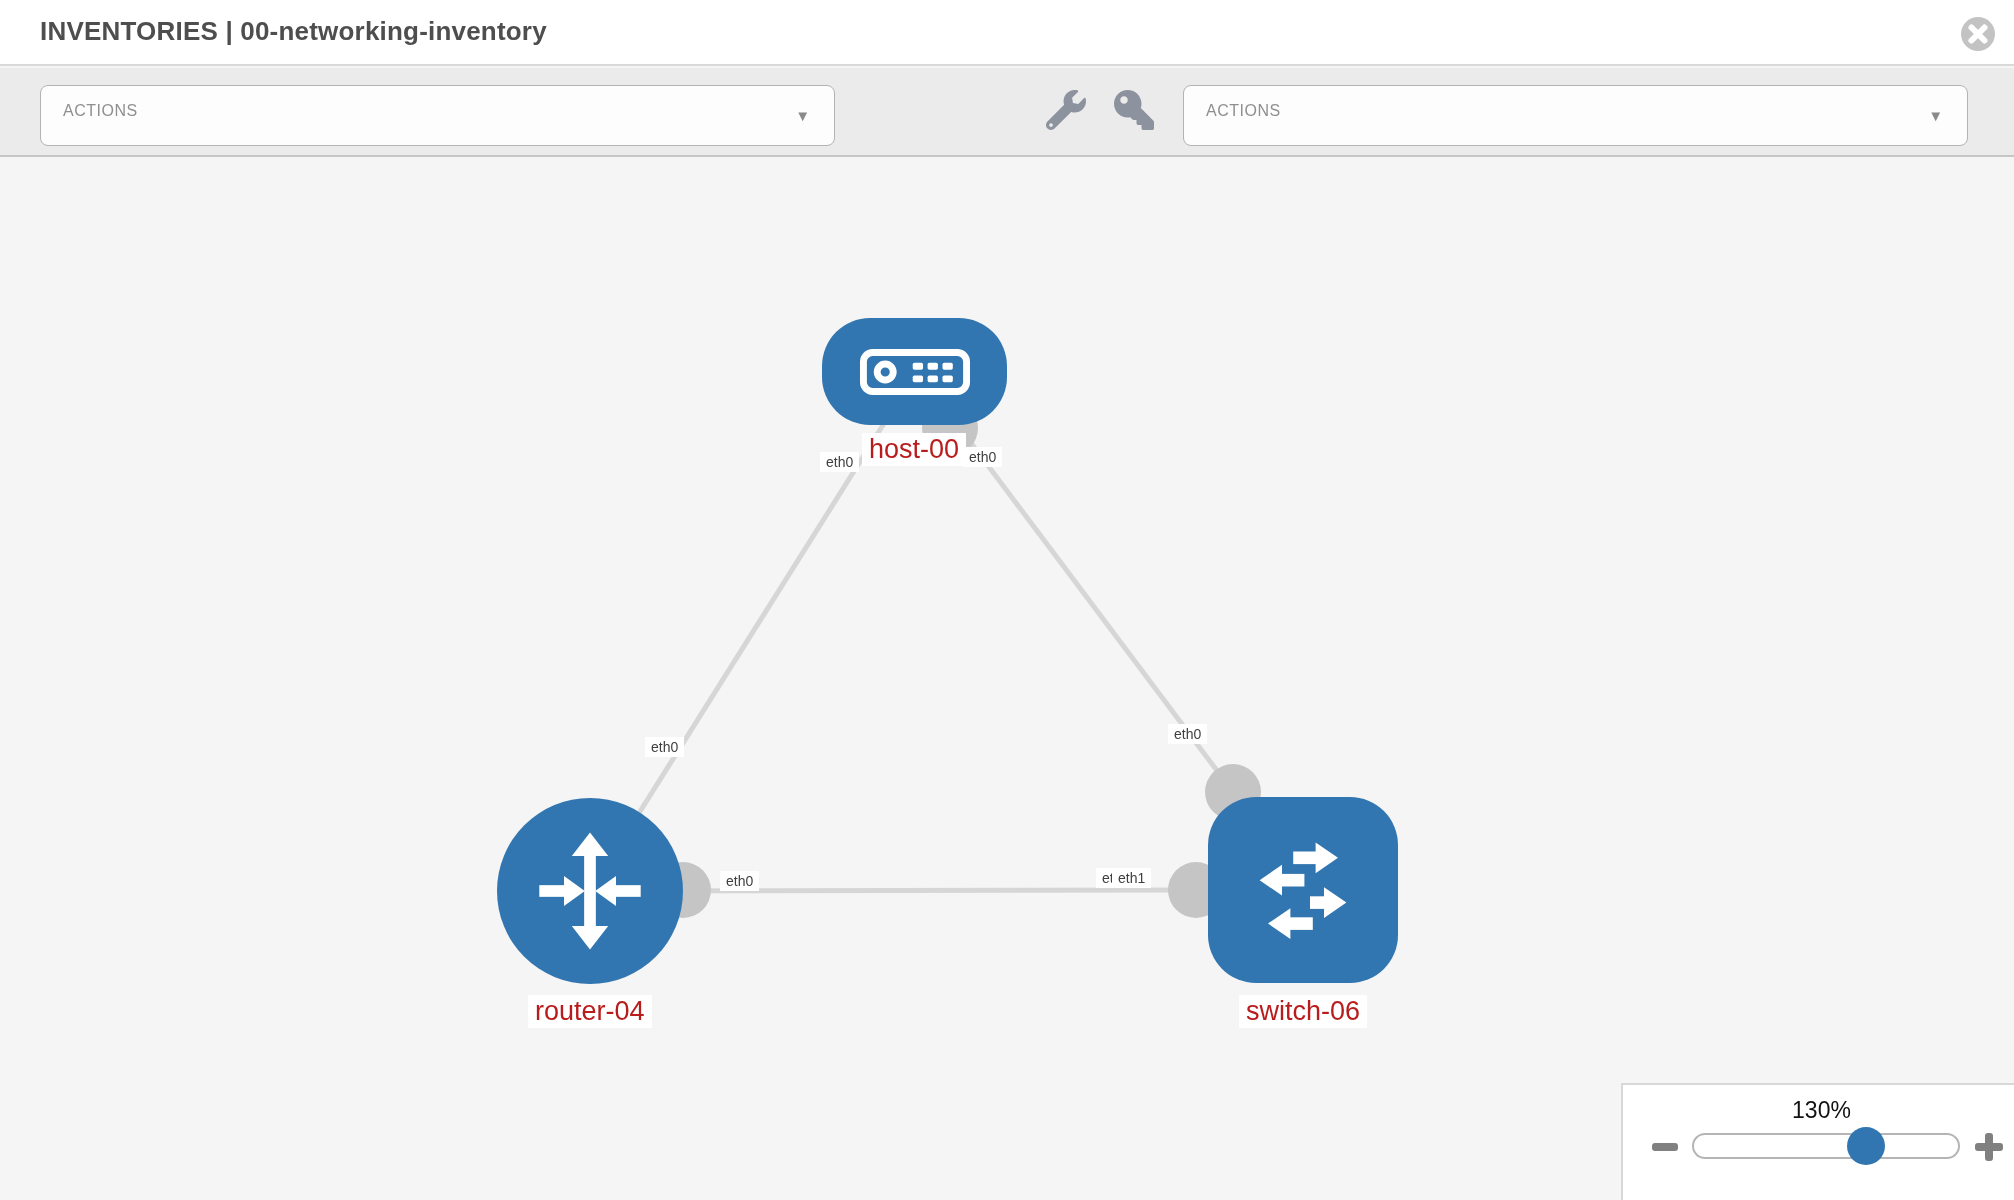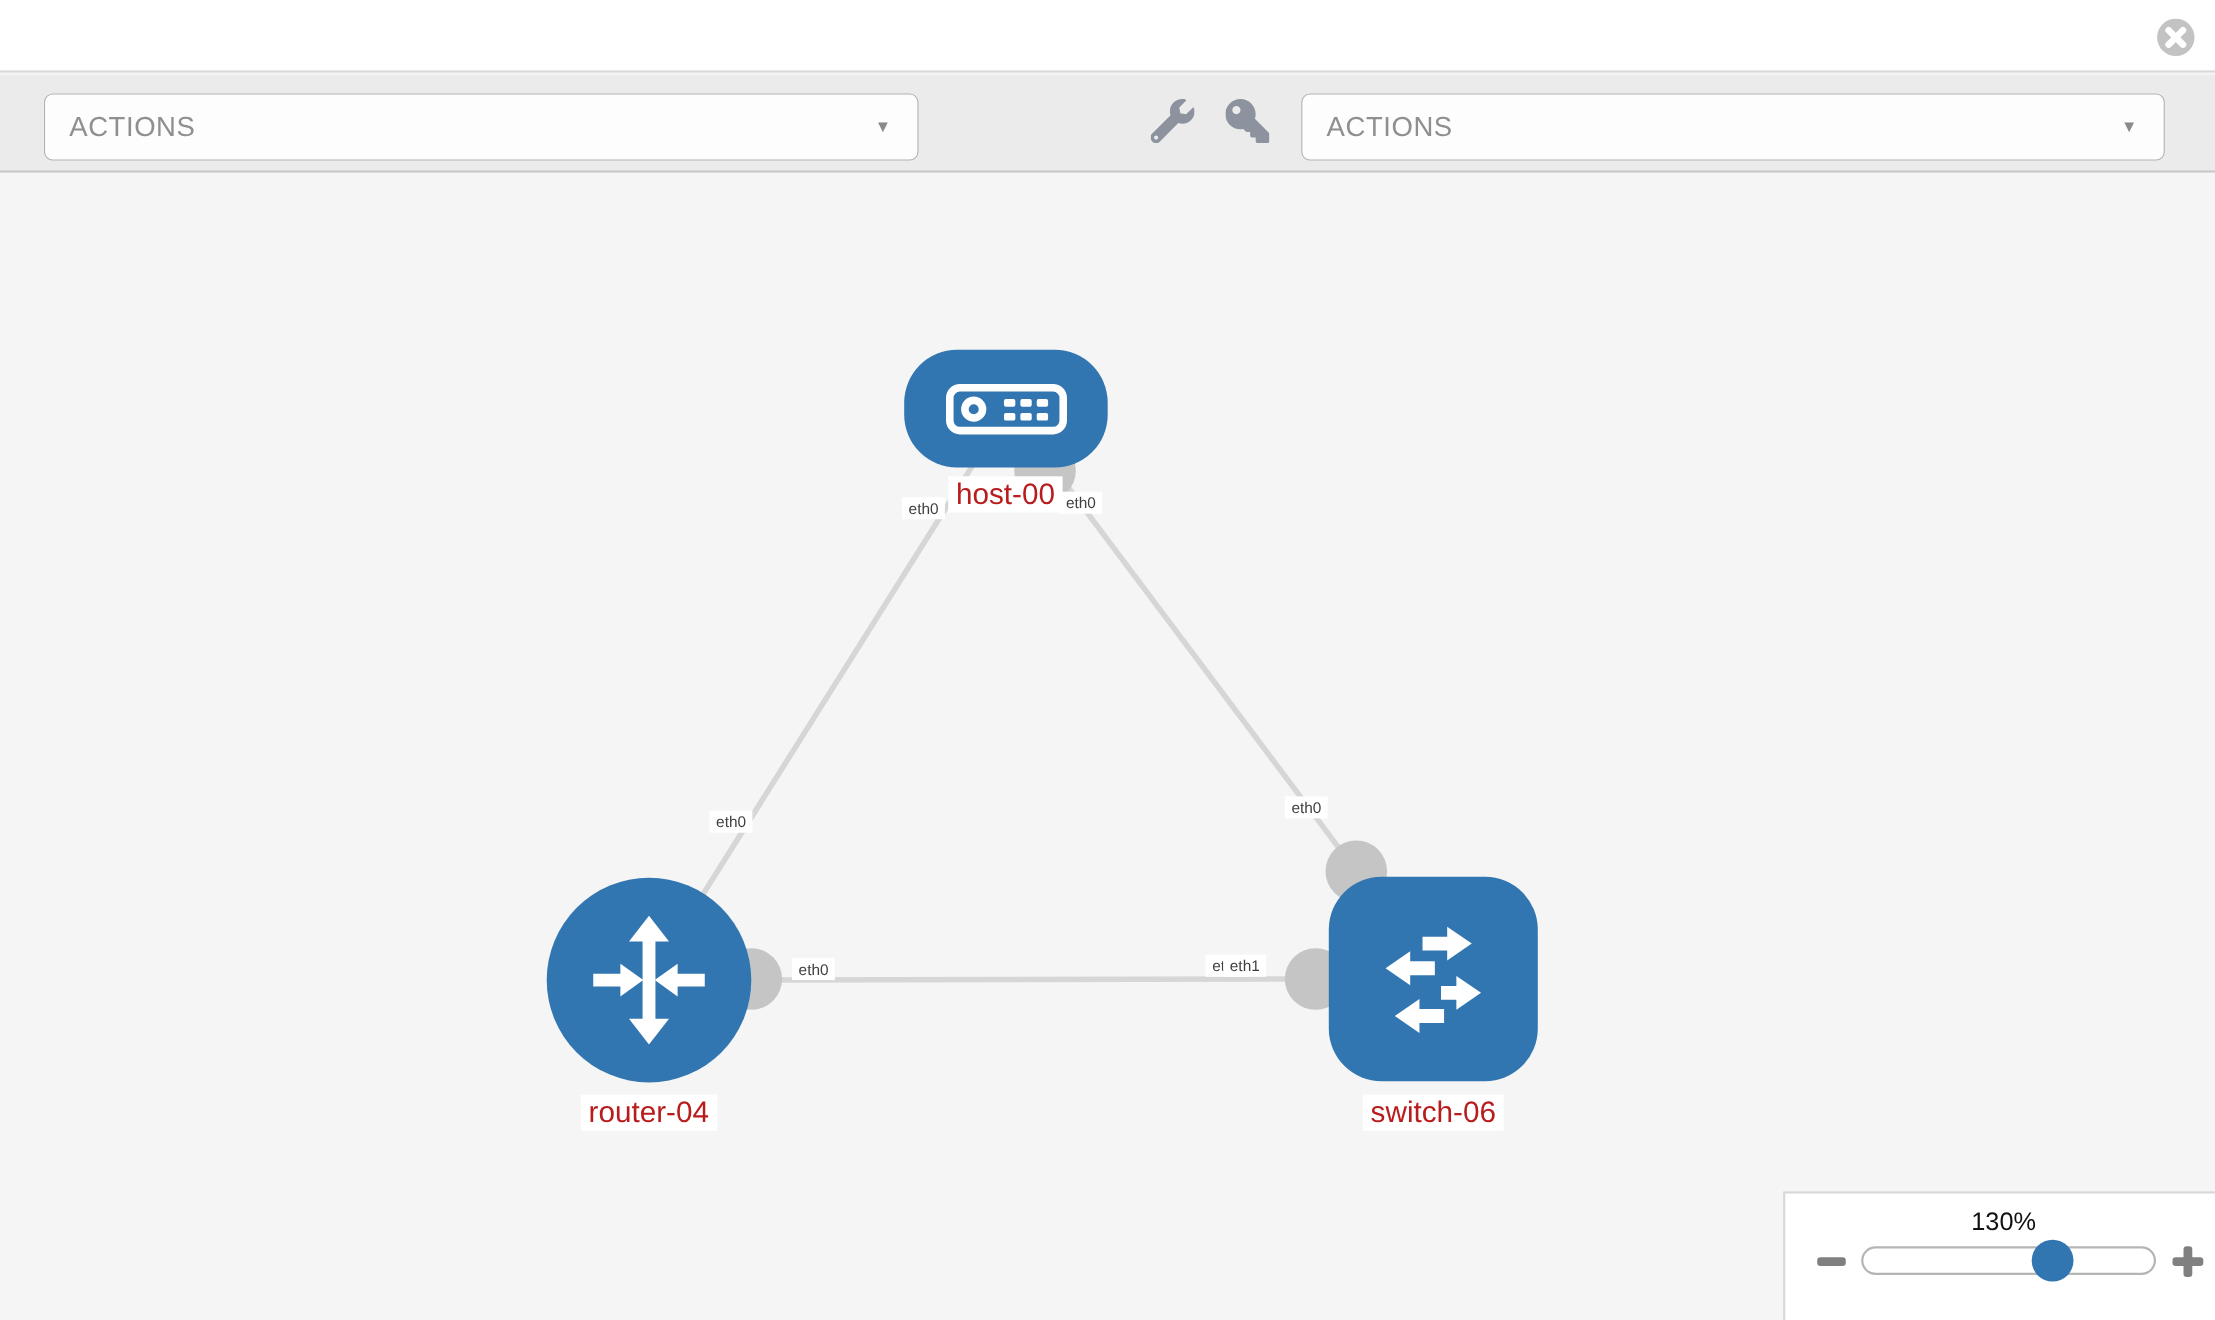--- a/index.html
+++ b/index.html
@@ -9,21 +9,21 @@
   
   .header { position:absolute; left:0; top:0; width:2014px; height:66px; background:#ffffff; border-bottom:2px solid #d9d9d9; }
   .header-title { position:absolute; left:40px; top:16px; font-size:26px; font-weight:bold; color:#4e4e4e; letter-spacing:0.2px; }
   .close-btn { position:absolute; right:18px; top:16px; width:36px; height:36px; cursor:pointer; }
 
   
   .toolbar { position:absolute; left:0; top:68px; width:2014px; height:89px; background:#ebebeb; border-bottom:2px solid #c6c6c6; }
   .dd { position:absolute; top:17px; height:61px; background:#fdfdfd; border:1px solid #b3b3b3; border-radius:8px; cursor:pointer; }
   .dd-actions { left:40px;  width:795px; }
   .dd-search  { left:1183px; width:785px; }
-  .dd-label { position:absolute; left:22px; top:16px; font-size:25px; color:#8f8f8f; letter-spacing:0.5px; }
+  .dd-label { position:absolute; left:22px; top:16px; font-size:16px; color:#8f8f8f; letter-spacing:0.5px; }
   .dd-caret { position:absolute; right:24px; top:21px; font-size:15px; color:#8a8a8a; }
   .tool-ic { position:absolute; top:22px; width:44px; height:44px; cursor:pointer; }
   .tool-wrench { left:1046px; }
   .tool-key    { left:1114px; }
 
   
   .canvas { position:absolute; left:0; top:157px; width:2014px; height:1043px; background:#f5f5f5; overflow:hidden; }
   .links-svg { position:absolute; left:0; top:0; z-index:1; }
   .connector { position:absolute; width:56px; height:56px; border-radius:50%; background:#c5c5c5; z-index:2; }
   .node { position:absolute; z-index:3; cursor:pointer; display:flex; align-items:center; justify-content:center; }
@@ -41,20 +41,21 @@
   .zoom-plus  { position:absolute; left:344px; top:40px; width:44px; height:44px; cursor:pointer; }
   .zoom-track { position:absolute; left:69px; top:48px; width:268px; height:26px; background:#fff; border:2px solid #b5b5b5; border-radius:14px; cursor:pointer; }
   .zoom-thumb { position:absolute; left:224px; top:42px; width:38px; height:38px; border-radius:50%; background:#3276b1; cursor:pointer; }
 </style>
 </head>
 <body>
 
 <div id="app">
 
   <div class="header">
+    <div class="header-title">INVENTORIES | 00-networking-inventory</div>
     <div class="close-btn">
       <svg width="36" height="36" viewBox="0 0 36 36">
         <circle cx="18" cy="18" r="17" fill="#c3c3c3"></circle>
         <line x1="11.5" y1="11.5" x2="24.5" y2="24.5" stroke="#fff" stroke-width="6" stroke-linecap="round"></line>
         <line x1="24.5" y1="11.5" x2="11.5" y2="24.5" stroke="#fff" stroke-width="6" stroke-linecap="round"></line>
       </svg>
     </div>
   </div>
 
   <div class="toolbar">

